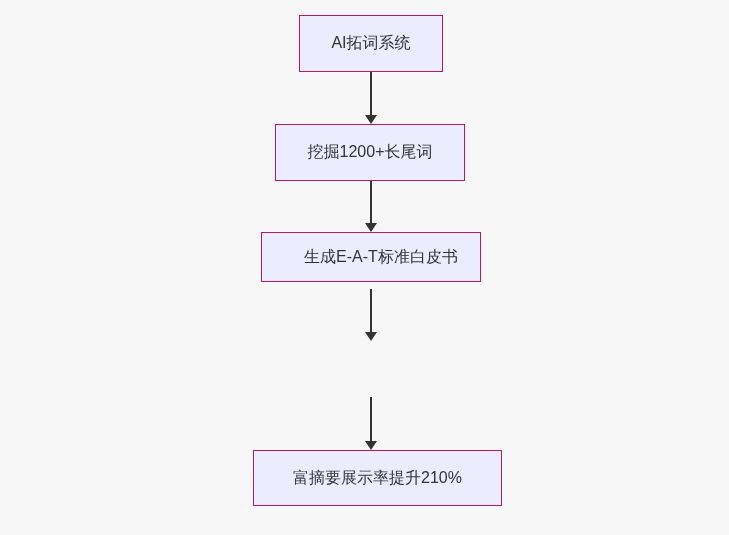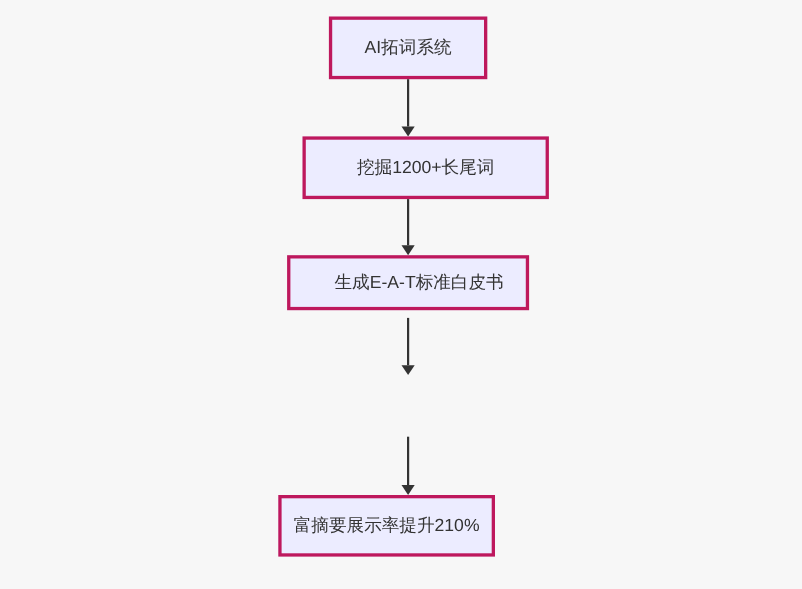--- a/index.html
+++ b/index.html
@@ -12,34 +12,34 @@
     width: 729px;
     height: 535px;
     background: #f7f7f7;
     font-family: "Liberation Sans", sans-serif;
     overflow: hidden;
   }
   .node {
     position: absolute;
     box-sizing: border-box;
     background: #ECECFF;
-    border: 3px solid #be185d;
+    border: 1px solid #be185d;
     color: #333333;
     font-size: 16px;
     display: flex;
     align-items: center;
     justify-content: center;
     text-align: center;
     white-space: nowrap;
   }
   .node-1 { left: 299px; top: 15px;  width: 144px; height: 57px; }
-  .node-2 { left: 275px; top: 124px; width: 224px; height: 57px; }
+  .node-2 { left: 275px; top: 124px; width: 190px; height: 57px; }
   .node-3 { left: 261px; top: 232px; width: 220px; height: 50px; padding-left: 20px; }
   .node-4 { left: 264px; top: 341px; width: 213px; height: 56px; }
-  .node-5 { left: 253px; top: 450px; width: 197px; height: 56px; }
+  .node-5 { left: 253px; top: 450px; width: 249px; height: 56px; }
 
   .edge {
     position: absolute;
     left: 365px;           
     width: 12px;
     display: flex;
     flex-direction: column;
     align-items: center;
   }
   .edge-line {

